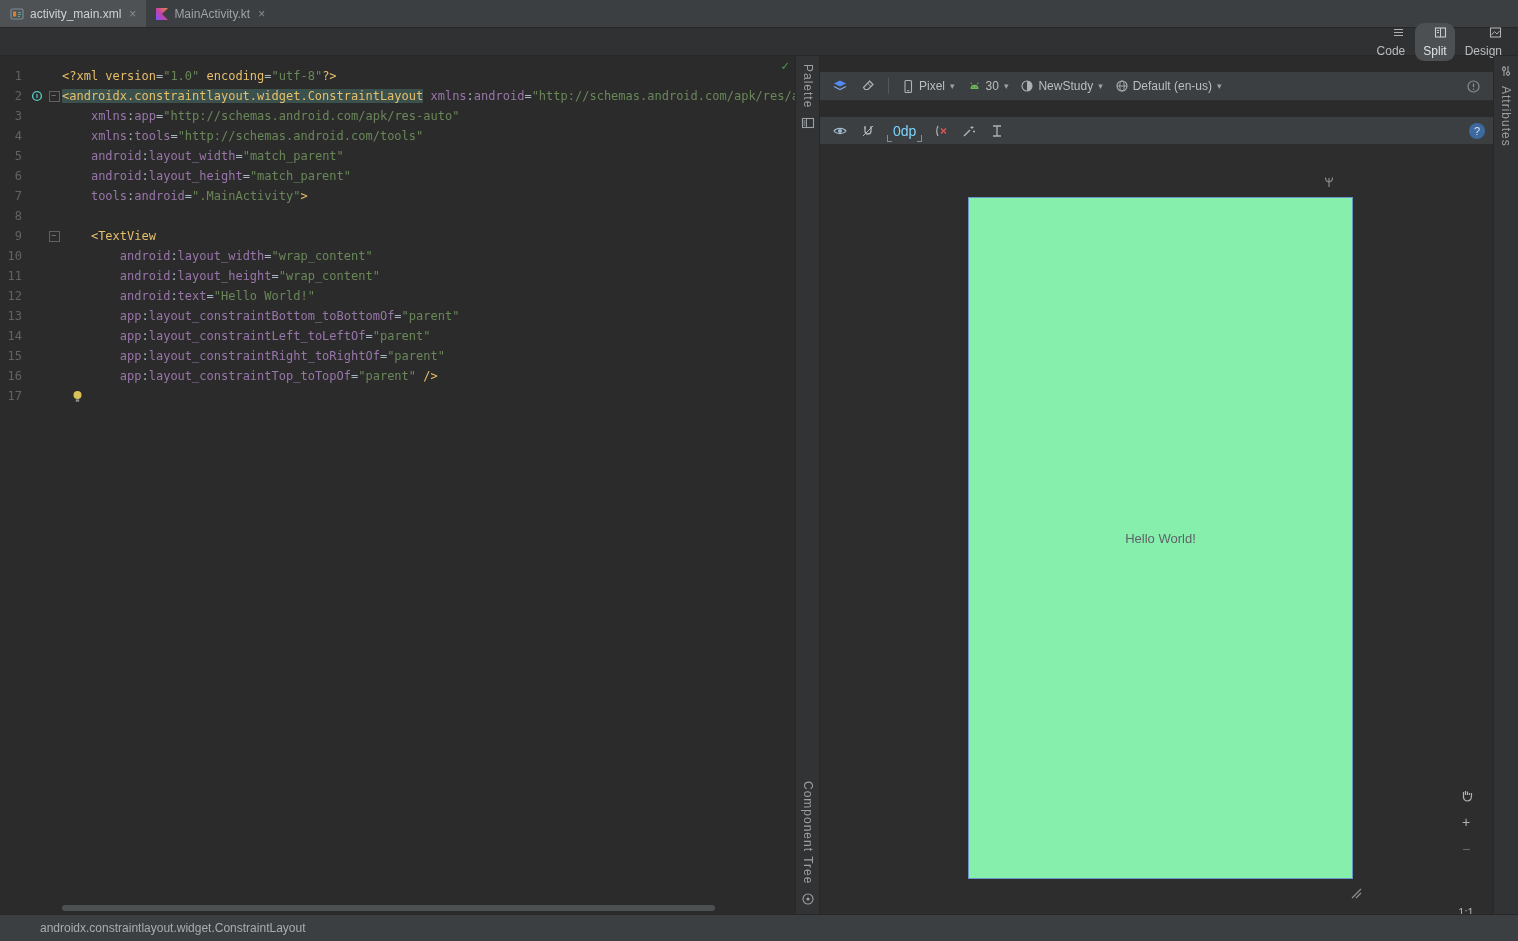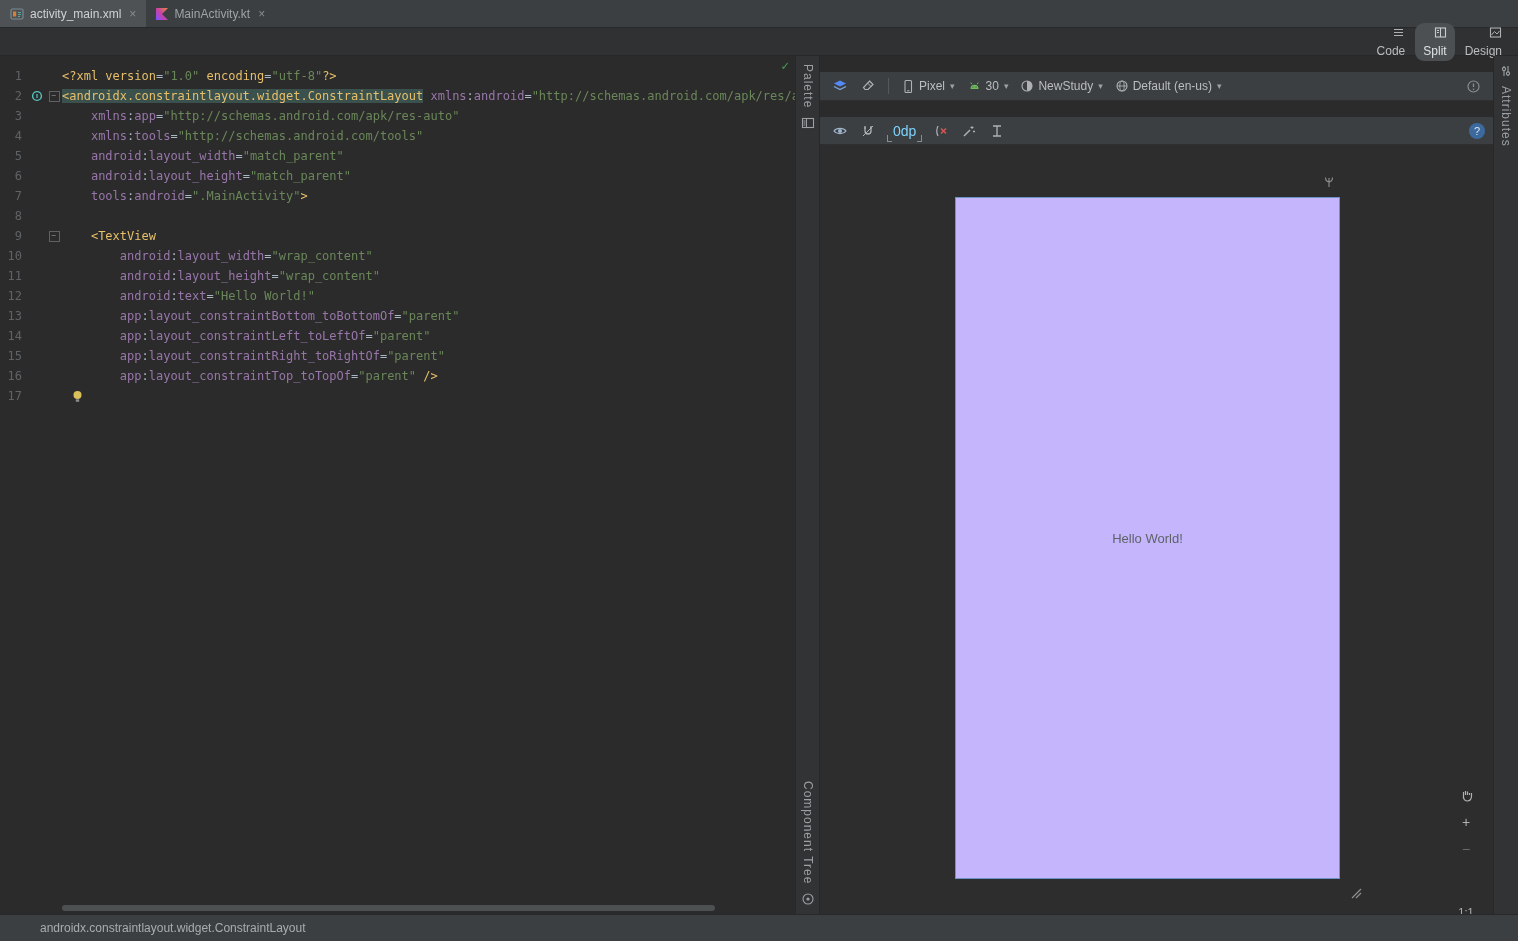--- a/index.html
+++ b/index.html
@@ -68,22 +68,22 @@
   .spacer { margin-left:auto; }
   .margin-box { position:relative; padding:0 5px; color:#7dd3fc; font-size:14px; }
   .margin-box::before { content:""; position:absolute; left:-1px; bottom:-3px; width:4px; height:6px;
                         border-left:1px solid #8a8d90; border-bottom:1px solid #8a8d90; }
   .margin-box::after  { content:""; position:absolute; right:-1px; bottom:-3px; width:4px; height:6px;
                         border-right:1px solid #8a8d90; border-bottom:1px solid #8a8d90; }
   .help-btn { width:16px; height:16px; border-radius:50%; background:#3d6a9e; color:#d8e4f0;
               font-size:11px; line-height:16px; text-align:center; border:none; font-family:inherit; }
 
   .canvas { flex:1; position:relative; background:#2d2d2d; overflow:hidden; }
-  .phone { position:absolute; left:135px; top:52px; width:385px; height:682px;
-           background:#c4b5fd; border:1px solid #6a93c8; display:flex; align-items:center;
+  .phone { position:absolute; left:148px; top:52px; width:385px; height:682px;
+           background:#86efac; border:1px solid #6a93c8; display:flex; align-items:center;
            justify-content:center; }
   .hello { color:#5f6368; font-size:13px; }
   .antenna { position:absolute; left:503px; top:30px; }
   .zoomstack { position:absolute; right:14px; top:640px; display:flex; flex-direction:column;
                align-items:center; gap:7px; }
   .zbtn { background:transparent; border:none; color:#afb1b3; font-size:14px; width:26px;
           height:20px; display:flex; align-items:center; justify-content:center; font-family:inherit; }
   .zbtn.dim { color:#6a6d6f; }
   .zratio { font-size:11px; color:#afb1b3;margin-top:36px; }
   .resize-handle { position:absolute; left:528px; top:740px; }

